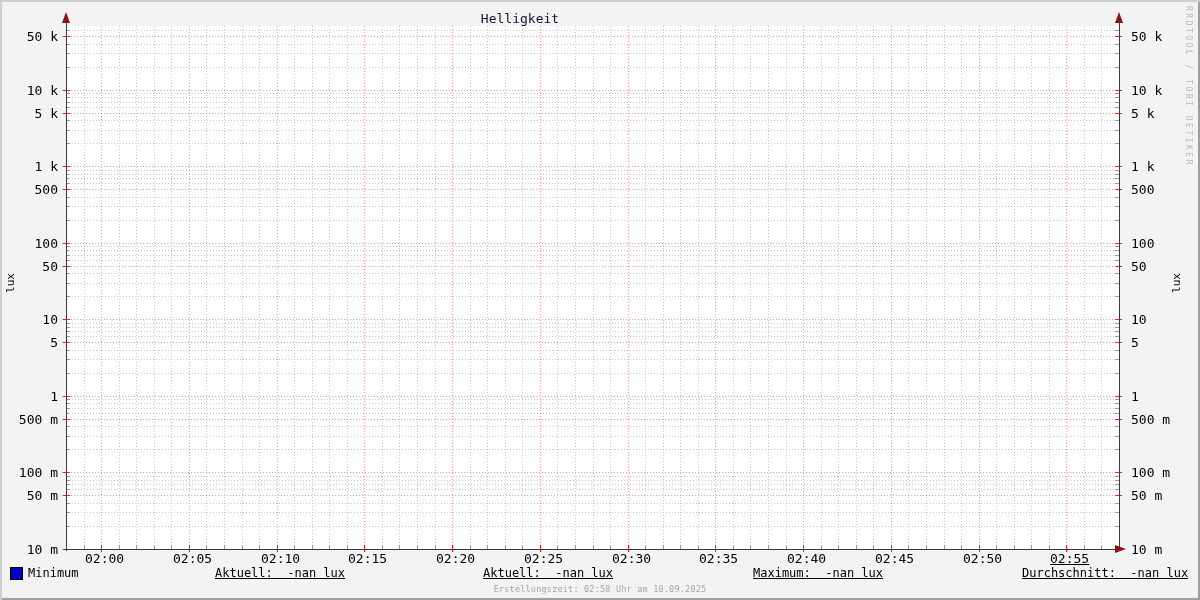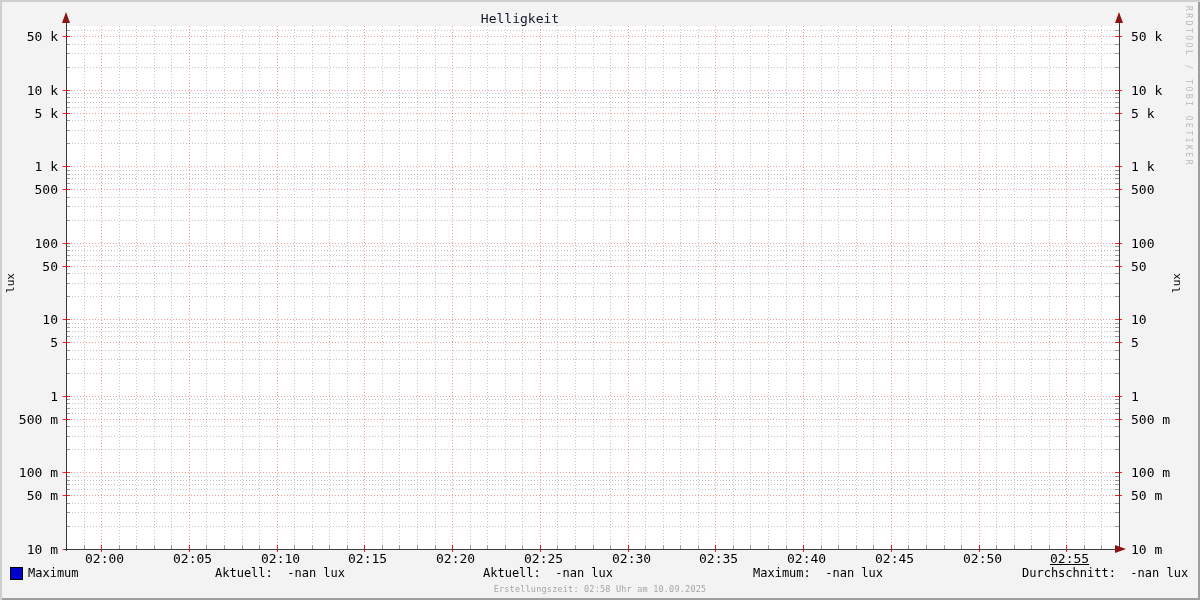--- a/index.html
+++ b/index.html
@@ -27,21 +27,21 @@
   .ylab.right{left:1157px;top:276px;}
   #grid-svg{position:absolute;left:0;top:0;}
   #labels{position:absolute;left:0;top:0;width:1200px;height:600px;pointer-events:none;}
   .tick{position:absolute;font-size:13px;line-height:13px;color:#000;white-space:pre;}
   .tick.yl{width:58px;text-align:right;}
   .tick.yr{text-align:left;}
   .tick.xl{width:34px;text-align:center;}
   .legend-row{position:absolute;left:0;top:564px;width:1200px;height:18px;font-size:12px;line-height:16px;}
   .swatch{position:absolute;left:10px;top:3px;width:11px;height:11px;border:1px solid #000;}
   .series{position:absolute;left:28px;top:1px;}
-  .stat{position:absolute;top:1px;white-space:pre;}
+  .stat{position:absolute;top:1px;white-space:pre;text-decoration:underline;}
   .stat.s0{left:215px;}
   .stat.s1{left:483px;}
   .stat.s2{left:753px;}
   .stat.s3{left:1022px;}
   .footer{
     position:absolute;top:584px;left:0;width:1200px;text-align:center;
     font-size:8.5px;color:#a5a5a5;letter-spacing:0.2px;
   }
 </style>
 </head>
@@ -405,21 +405,21 @@
       <div class="tick xl" style="left: 612px; top: 552px; text-align: center;">02:30</div>
       <div class="tick xl" style="left: 699px; top: 552px;">02:35</div>
       <div class="tick xl" style="left: 787px; top: 552px;">02:40</div>
       <div class="tick xl" style="left: 875px; top: 552px;">02:45</div>
       <div class="tick xl" style="left: 963px; top: 552px;">02:50</div>
       <div class="tick xl" style="left: 1050px; top: 552px; text-decoration: underline;">02:55</div>
     </div>
 
   <div class="legend-row">
     <span class="swatch" id="swatch" style="background: rgb(0, 0, 204);"></span>
-    <span class="series">Maximum</span>
+    <span class="series">Minimum</span>
     <span class="stat s0">Aktuell:  -nan lux</span>
     <span class="stat s1">Aktuell:  -nan lux</span>
     <span class="stat s2">Maximum:  -nan lux</span>
     <span class="stat s3">Durchschnitt:  -nan lux</span>
   </div>
 
   <div class="footer">Erstellungszeit: 02:58 Uhr am 10.09.2025</div>
 </div>
 
 </body></html>

